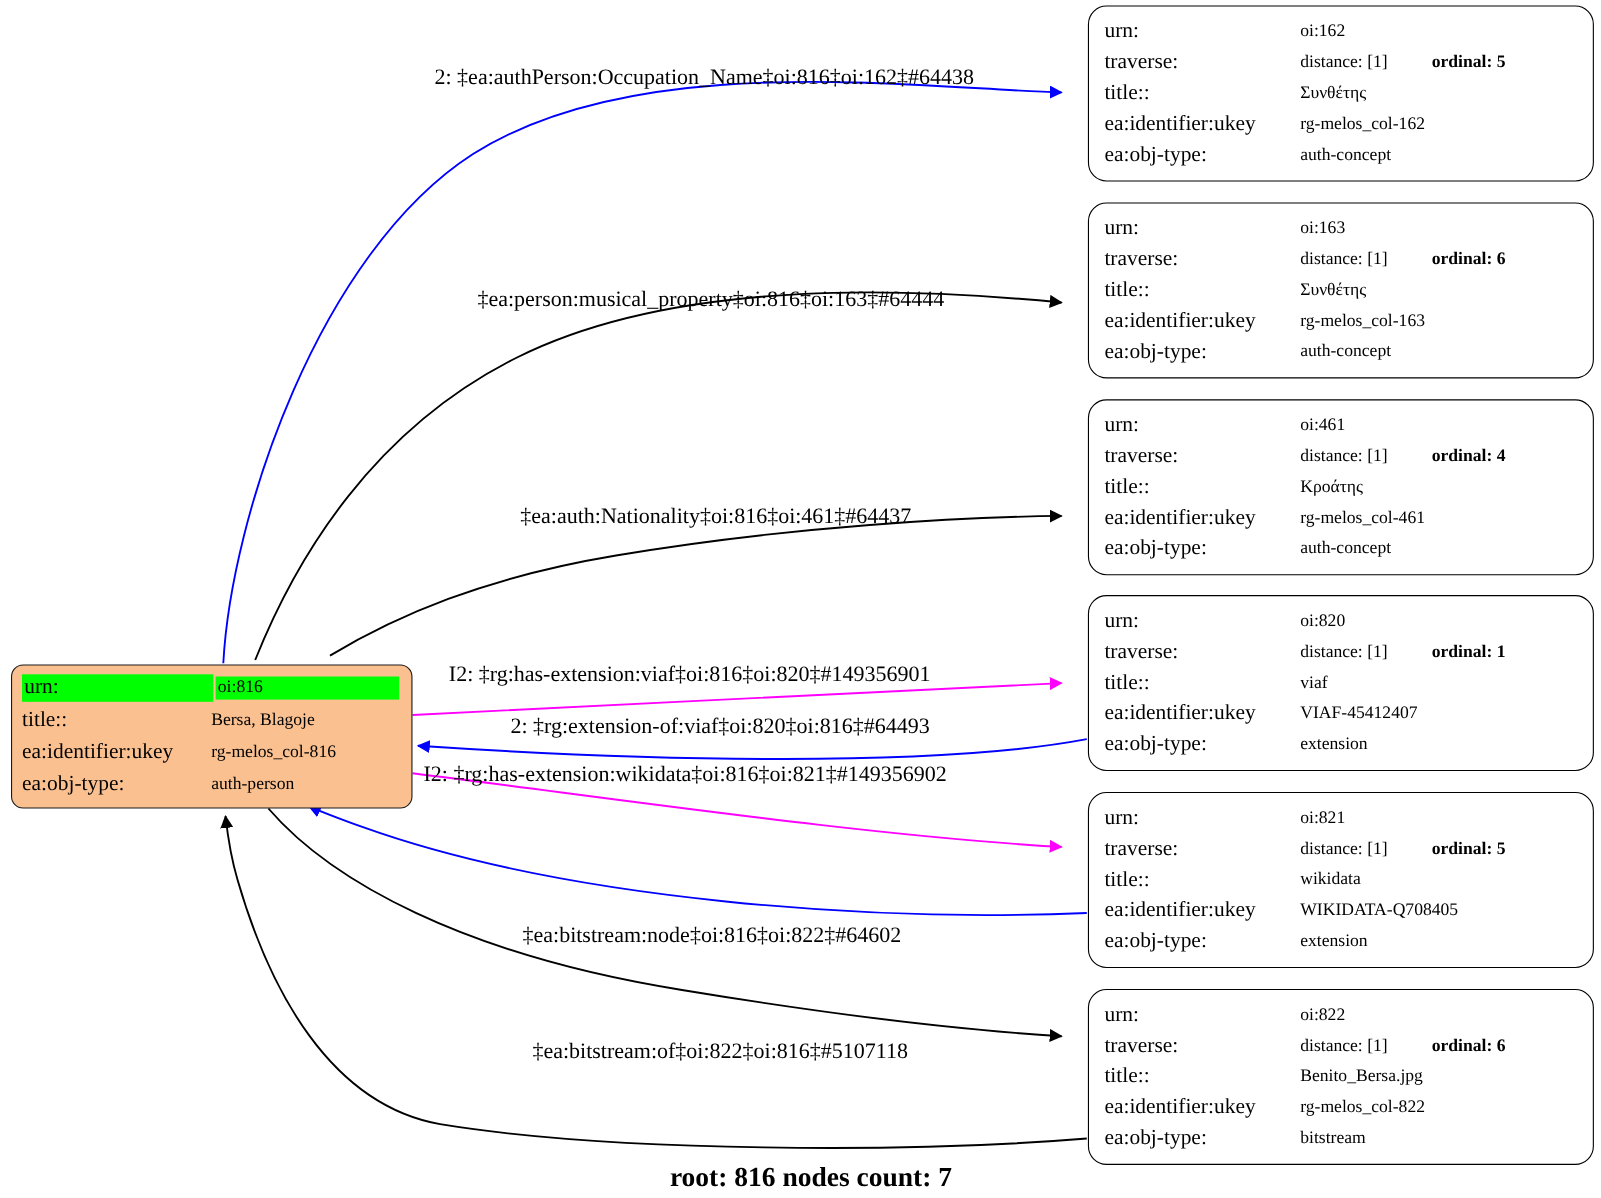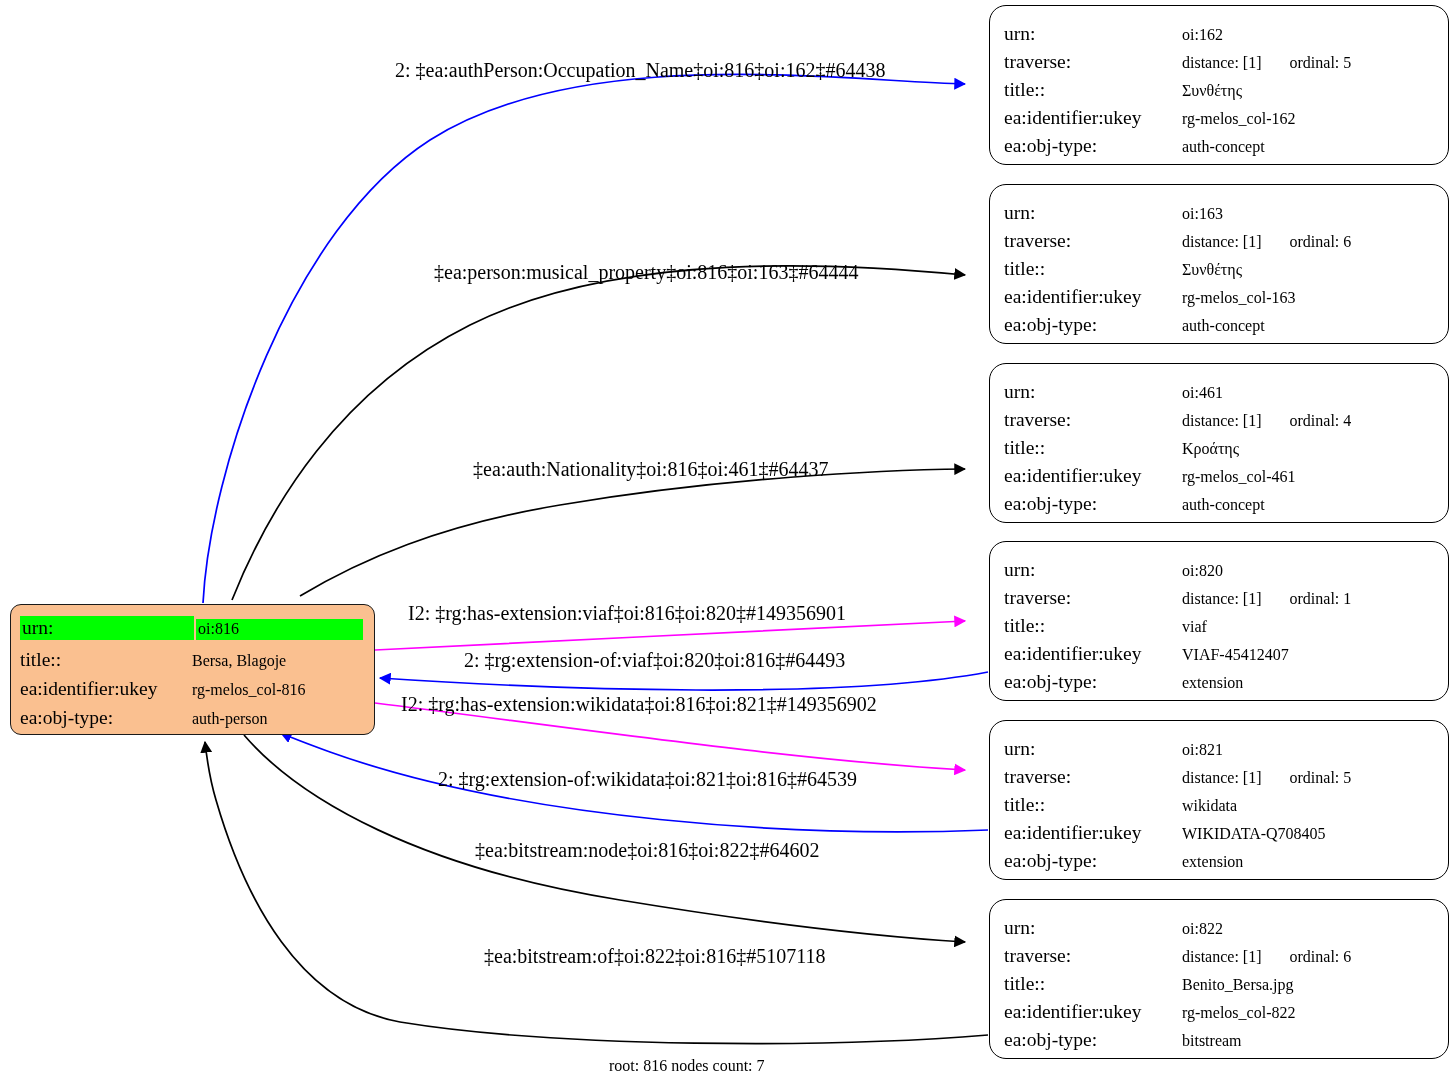--- a/index.html
+++ b/index.html
@@ -38,21 +38,21 @@
     padding: 9px 12px 9px 14px;
   }
   .node.root {
     background: #fac090;
     border-color: #1a1a1a;
     border-radius: 11px;
     padding: 6px 8px 7px 9px;
   }
   .row {
     display: flex;
-    align-items: flex-end;
+    align-items: center;
     line-height: 1.0;
     height: 28px;
   }
   .root .row { height: 29px; }
   .k {
     width: 178px;
     flex: 0 0 178px;
     font-size: 19.5px;
     white-space: nowrap;
   }
@@ -65,36 +65,38 @@
   .row.hl .v {
     background: #00ff00;
     display: inline-block;
     padding: 2px 2px 3px 2px;
     line-height: 1.0;
   }
   .row.hl .k { width: 170px; flex: 0 0 170px; margin-right: 2px; }
   .row.hl .v { min-width: 163px; }
   .v .ord {
     display: inline-block;
-    margin-left: 28px;
+    margin-left: 40px;
+    font-weight: bold;
   }
 
   
   .elabel {
     position: absolute;
     font-size: 20px;
     white-space: nowrap;
     line-height: 1;
     color: #000000;
   }
   .footer-label {
     position: absolute;
-    font-size: 16px;
+    font-size: 25px;
     white-space: nowrap;
     line-height: 1;
+    font-weight: bold;
   }
 </style>
 </head>
 <body>
 
 <div id="stage">
 
   <svg id="edge-layer" viewBox="0 0 1455 1089" width="1455" height="1089">
     <defs>
       <marker id="ah-black" viewBox="0 0 10 10" refX="9" refY="5" markerWidth="7" markerHeight="7" orient="auto-start-reverse">
@@ -287,23 +289,22 @@
   <div class="elabel" style="left:395px; top:60px;">2: ‡ea:authPerson:Occupation_Name‡oi:816‡oi:162‡#64438</div>
 
   <div class="elabel" style="left:434px; top:262px;">‡ea:person:musical_property‡oi:816‡oi:163‡#64444</div>
 
   <div class="elabel" style="left:473px; top:459px;">‡ea:auth:Nationality‡oi:816‡oi:461‡#64437</div>
 
   <div class="elabel" style="left:408px; top:603px;">I2: ‡rg:has-extension:viaf‡oi:816‡oi:820‡#149356901</div>
 
   <div class="elabel" style="left:464px; top:650px;">2: ‡rg:extension-of:viaf‡oi:820‡oi:816‡#64493</div>
 
-  <div class="elabel" style="left:401px; top:694px;">I2: ‡rg:has-extension:wikidata‡oi:816‡oi:821‡#149356902</div>
-
-  <div class="elabel" style="left:438px; top:769px;">2: ‡rg:extension-of:wikidata‡oi:821‡oi:816‡#64539</div>
+  <div class="elabel" style="left:385px; top:694px;">I2: ‡rg:has-extension:wikidata‡oi:816‡oi:821‡#149356902</div>
+
 
   <div class="elabel" style="left:475px; top:840px;">‡ea:bitstream:node‡oi:816‡oi:822‡#64602</div>
 
   <div class="elabel" style="left:484px; top:946px;">‡ea:bitstream:of‡oi:822‡oi:816‡#5107118</div>
 
   <div class="footer-label" style="left:609px; top:1058px;">root: 816 nodes count: 7</div>
 
 </div>
 
 </body></html>

